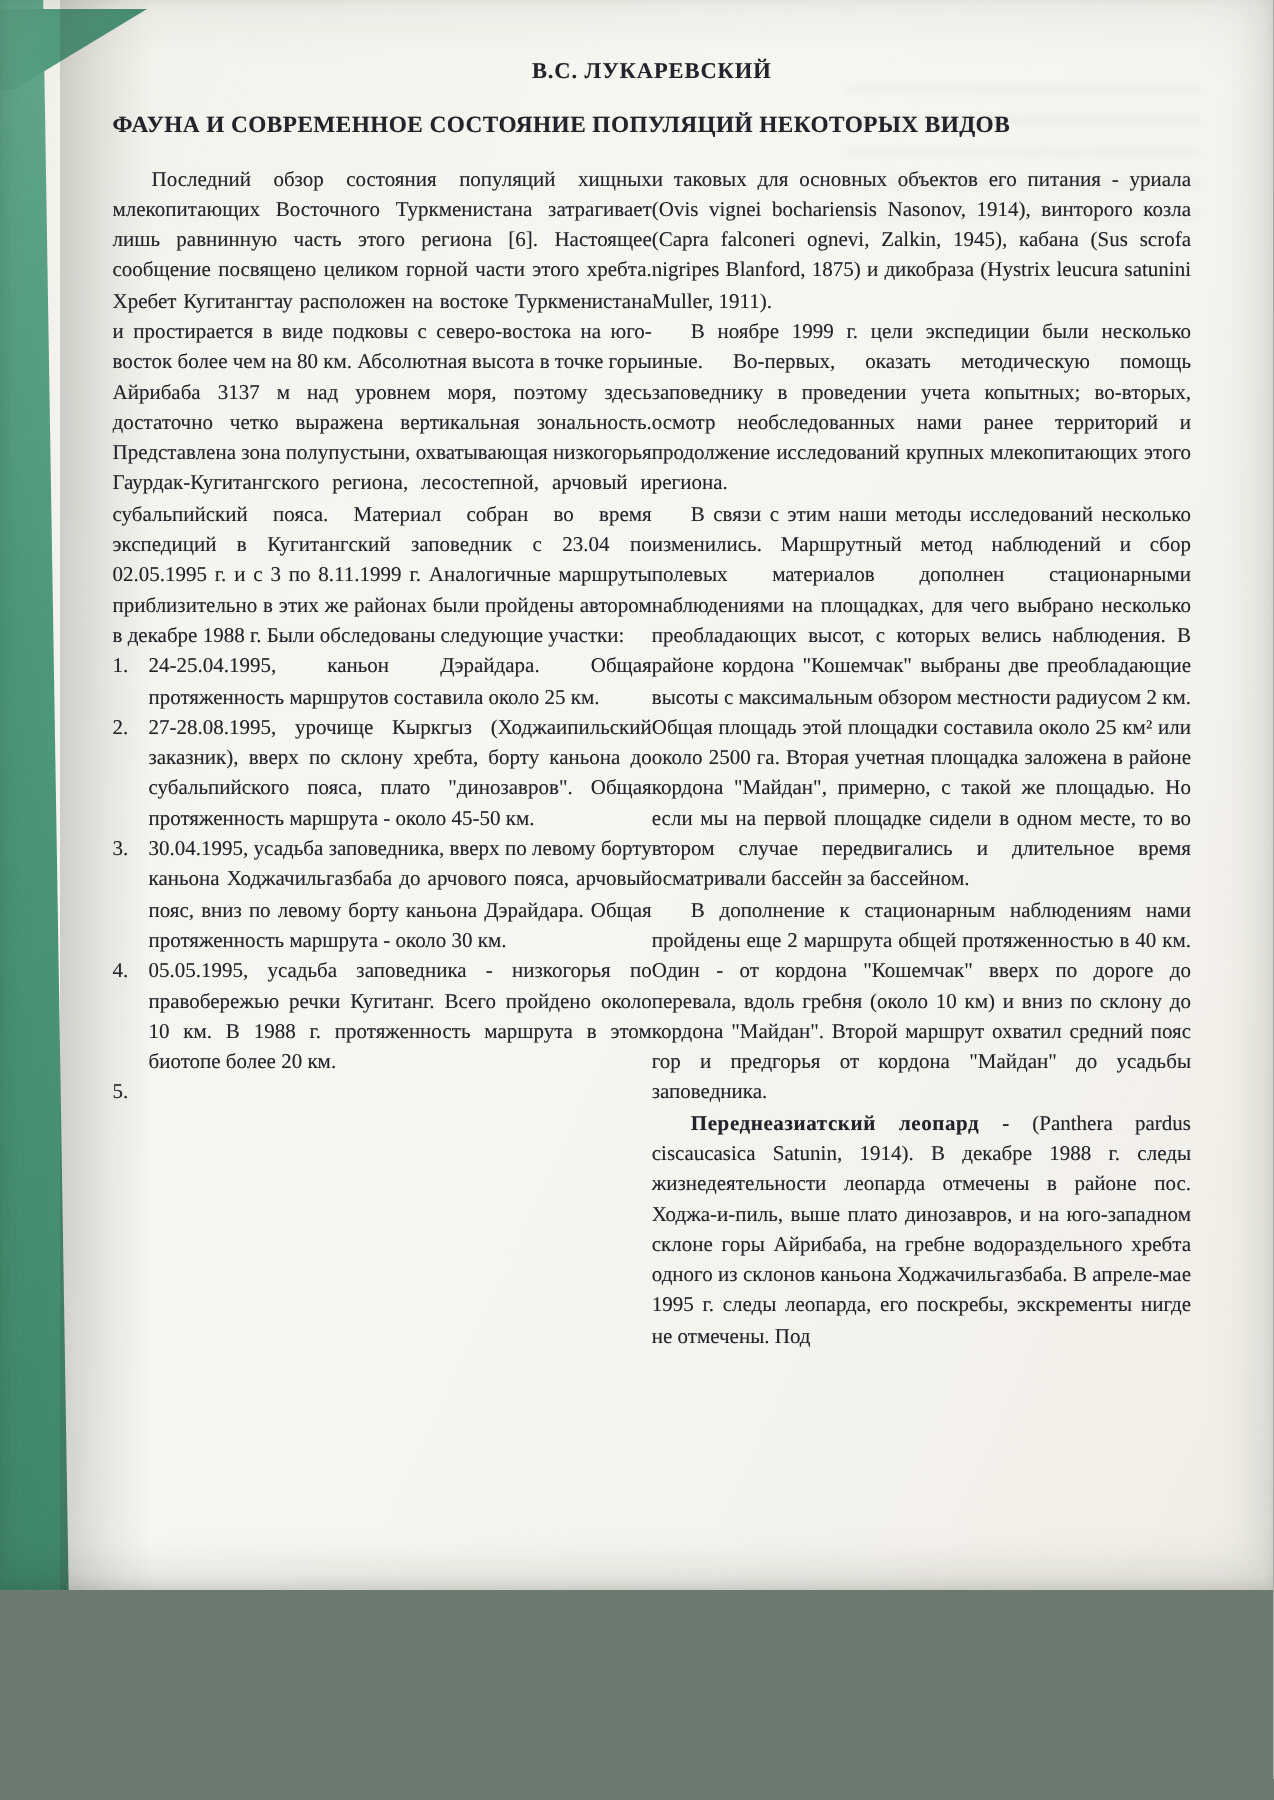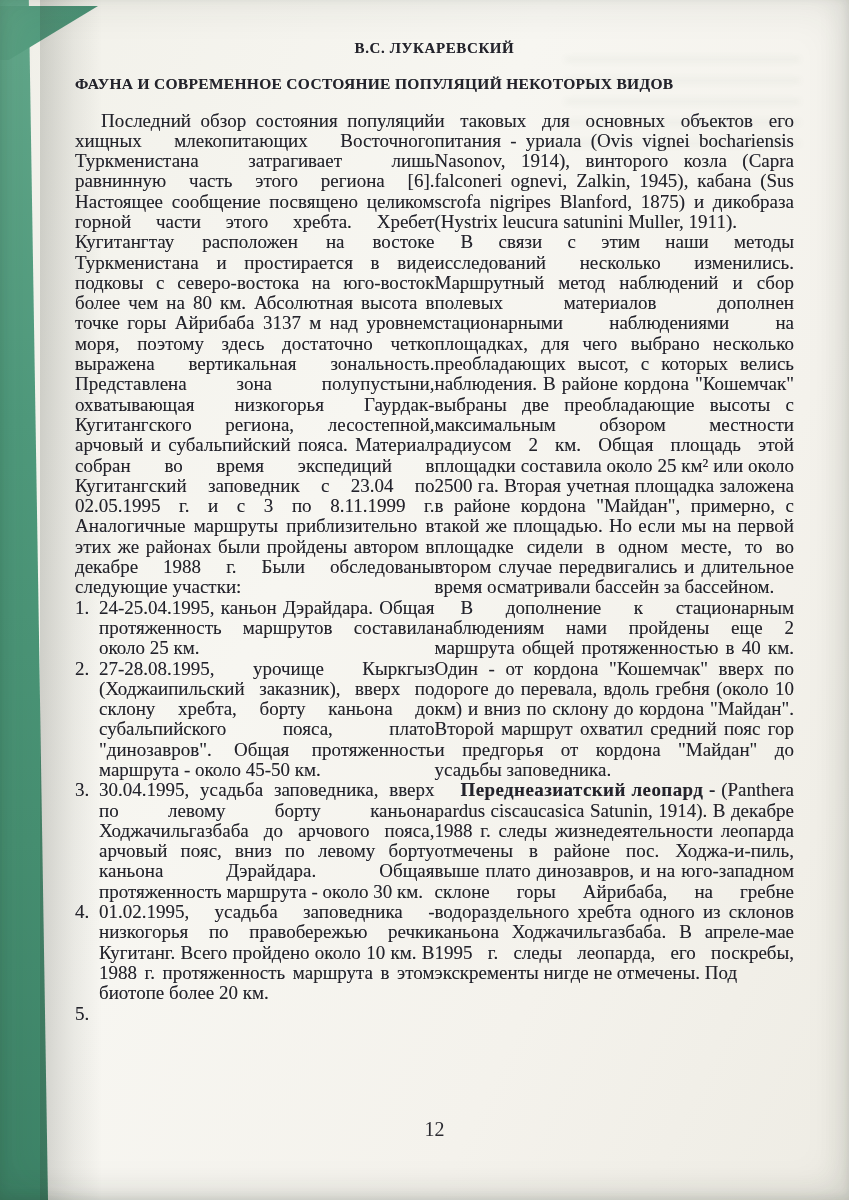--- a/index.html
+++ b/index.html
@@ -3,21 +3,21 @@
 <meta charset="utf-8">
 <style>
   html, body {
     margin: 0;
     padding: 0;
     background: #6c7a70;
   }
   .scan {
     position: relative;
     width: 849px;
-    height: 1200px;
+    height: 1060px;
     overflow: hidden;
     background: #e8eae5;
     font-family: "Liberation Serif", "DejaVu Serif", serif;
     color: #23232b;
   }
   .paper {
     position: absolute;
     left: 24px;
     top: 0;
     width: 825px;
@@ -100,21 +100,21 @@
     font-size: 15.5px;
     line-height: 19.5px;
     letter-spacing: 0.3px;
   }
   .columns {
     display: flex;
     gap: 0;
     margin-top: 17px;
     height: 992px;
     overflow: hidden;
-    font-size: 19px;
+    font-size: 14px;
     line-height: 20.3px;
   }
   .col {
     flex: 1 1 0;
     width: 0;
     text-align: justify;
   }
   .col p {
     margin: 0;
   }
@@ -183,30 +183,31 @@
           <li class="route-item">
             <span class="num">2.</span>
             <span class="itxt">27-28.08.1995, урочище Кыркгыз (Ходжаипильский заказник), вверх по склону хребта, борту каньона до субальпийского пояса, плато "динозавров". Общая протяженность маршрута - около 45-50 км.</span>
           </li>
           <li class="route-item">
             <span class="num">3.</span>
             <span class="itxt">30.04.1995, усадьба заповедника, вверх по левому борту каньона Ходжачильгазбаба до арчового пояса, арчовый пояс, вниз по левому борту каньона Дэрайдара. Общая протяженность маршрута - около 30 км.</span>
           </li>
           <li class="route-item">
             <span class="num">4.</span>
-            <span class="itxt">01.02.1995, усадьба заповедника - низкогорья по правобережью речки Кугитанг. Всего пройдено около 10 км. В 1988 г. протяженность маршрута в этом биотопе более 20 км.</span>
+            <span class="itxt">05.05.1995, усадьба заповедника - низкогорья по правобережью речки Кугитанг. Всего пройдено около 10 км. В 1988 г. протяженность маршрута в этом биотопе более 20 км.</span>
           </li>
           <li class="route-item">
             <span class="num">5.</span>
           </li>
         </ol>
       </div>
 
       <div class="col">
         <p>и таковых для основных объектов его питания - уриала (Ovis vignei bochariensis Nasonov, 1914), винторого козла (Capra falconeri ognevi, Zalkin, 1945), кабана (Sus scrofa nigripes Blanford, 1875) и дикобраза (Hystrix leucura satunini Muller, 1911).</p>
+        <p class="indent">В ноябре 1999 г. цели экспедиции были несколько иные. Во-первых, оказать методическую помощь заповеднику в проведении учета копытных; во-вторых, осмотр необследованных нами ранее территорий и продолжение исследований крупных млекопитающих этого региона.</p>
         <p class="indent">В связи с этим наши методы исследований несколько изменились. Маршрутный метод наблюдений и сбор полевых материалов дополнен стационарными наблюдениями на площадках, для чего выбрано несколько преобладающих высот, с которых велись наблюдения. В районе кордона "Кошемчак" выбраны две преобладающие высоты с максимальным обзором местности радиусом 2 км. Общая площадь этой площадки составила около 25 км² или около 2500 га. Вторая учетная площадка заложена в районе кордона "Майдан", примерно, с такой же площадью. Но если мы на первой площадке сидели в одном месте, то во втором случае передвигались и длительное время осматривали бассейн за бассейном.</p>
         <p class="indent">В дополнение к стационарным наблюдениям нами пройдены еще 2 маршрута общей протяженностью в 40 км. Один - от кордона "Кошемчак" вверх по дороге до перевала, вдоль гребня (около 10 км) и вниз по склону до кордона "Майдан". Второй маршрут охватил средний пояс гор и предгорья от кордона "Майдан" до усадьбы заповедника.</p>
         <p class="indent"><span class="leopard-heading">Переднеазиатский леопард -</span> <span>(Panthera pardus ciscaucasica Satunin, 1914). В декабре 1988 г. следы жизнедеятельности леопарда отмечены в районе пос. Ходжа-и-пиль, выше плато динозавров, и на юго-западном склоне горы Айрибаба, на гребне водораздельного хребта одного из склонов каньона Ходжачильгазбаба. В апреле-мае 1995 г. следы леопарда, его поскребы, экскременты нигде не отмечены. Под</span></p>
       </div>
 
     </div>
   </div>
 
   <div class="pageno">12</div>
 

